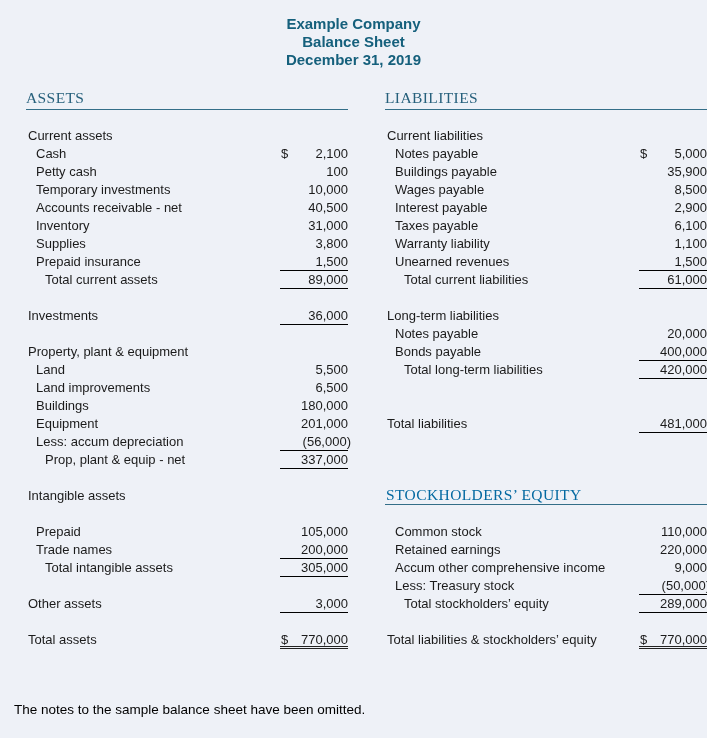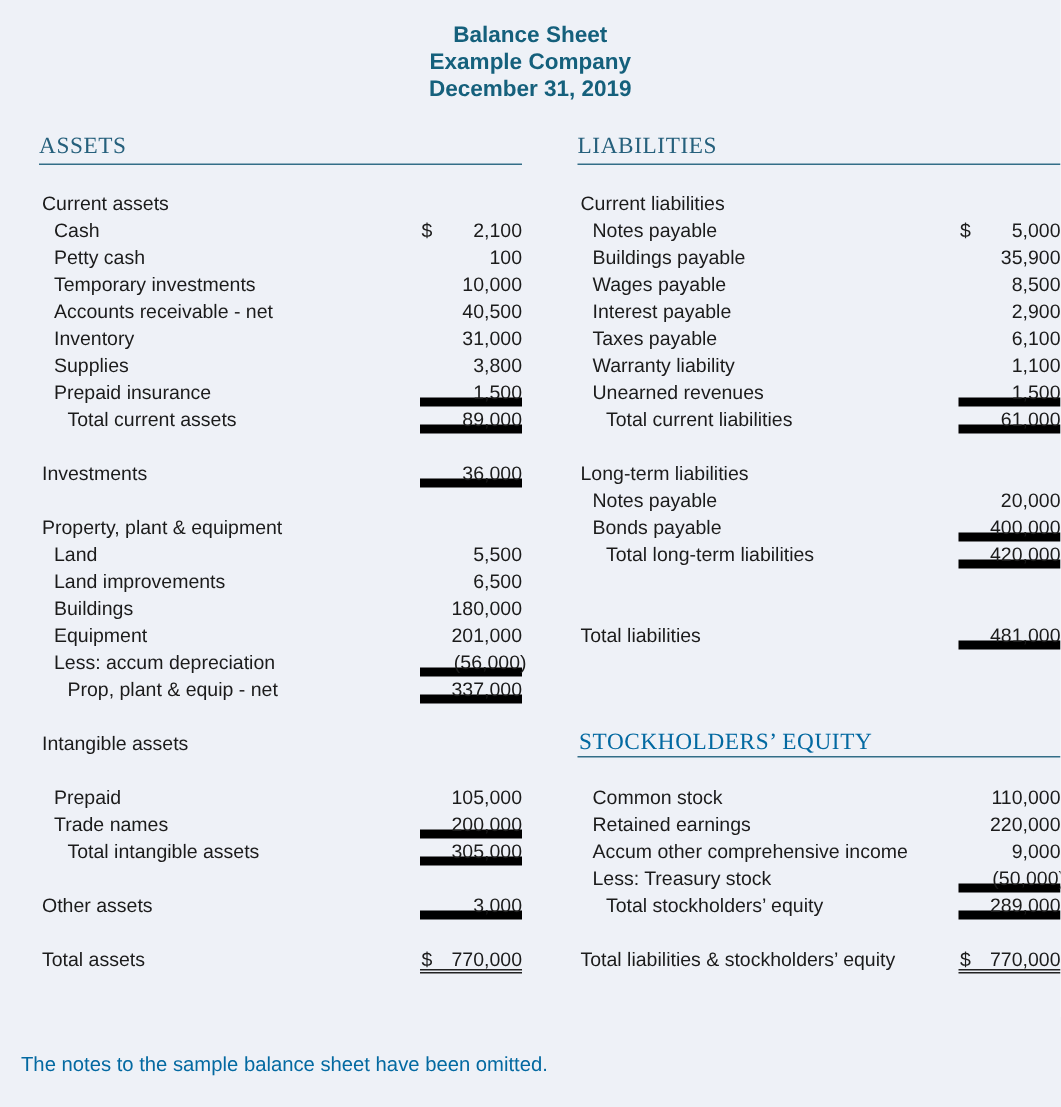--- a/index.html
+++ b/index.html
@@ -63,39 +63,39 @@
   .lbl.ind1 { padding-left:10px;text-align:right; }
   .lbl.ind2 { padding-left:19px; }
   .val {
     width:68px;
     flex:0 0 68px;
     display:flex;
     justify-content:flex-end;
     position:relative;
   }
   .val .dollar { position:absolute; left:1px; }
-  .val.u-single { border-bottom:6px solid #000000; }
+  .val.u-single { border-bottom:1px solid #000000; }
   .val.u-double { border-bottom:3px double #222; }
   .note {
     position:absolute;
     left:14px;
     top:702px;
     font-size:13.5px;
-    color:#0369a1;
+    color:#000000;
     text-align:right;
   }
 </style>
 </head>
 <body>
 
 <div class="page">
 
   <header class="title-block">
+    <div>Example Company</div>
     <div>Balance Sheet</div>
-    <div>Example Company</div>
     <div>December 31, 2019</div>
   </header>
 
   <div class="columns">
     <section class="col">
       <h2 class="sec-h">ASSETS</h2>
       <div class="rows" id="rows-left">
           <div class="row">
             <span class="lbl ind0">Current assets</span>
           </div>

